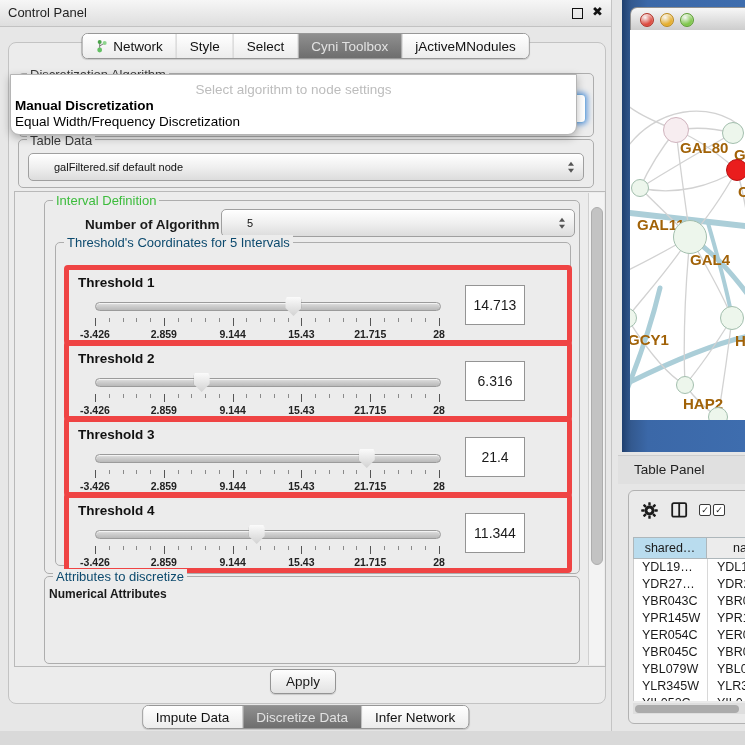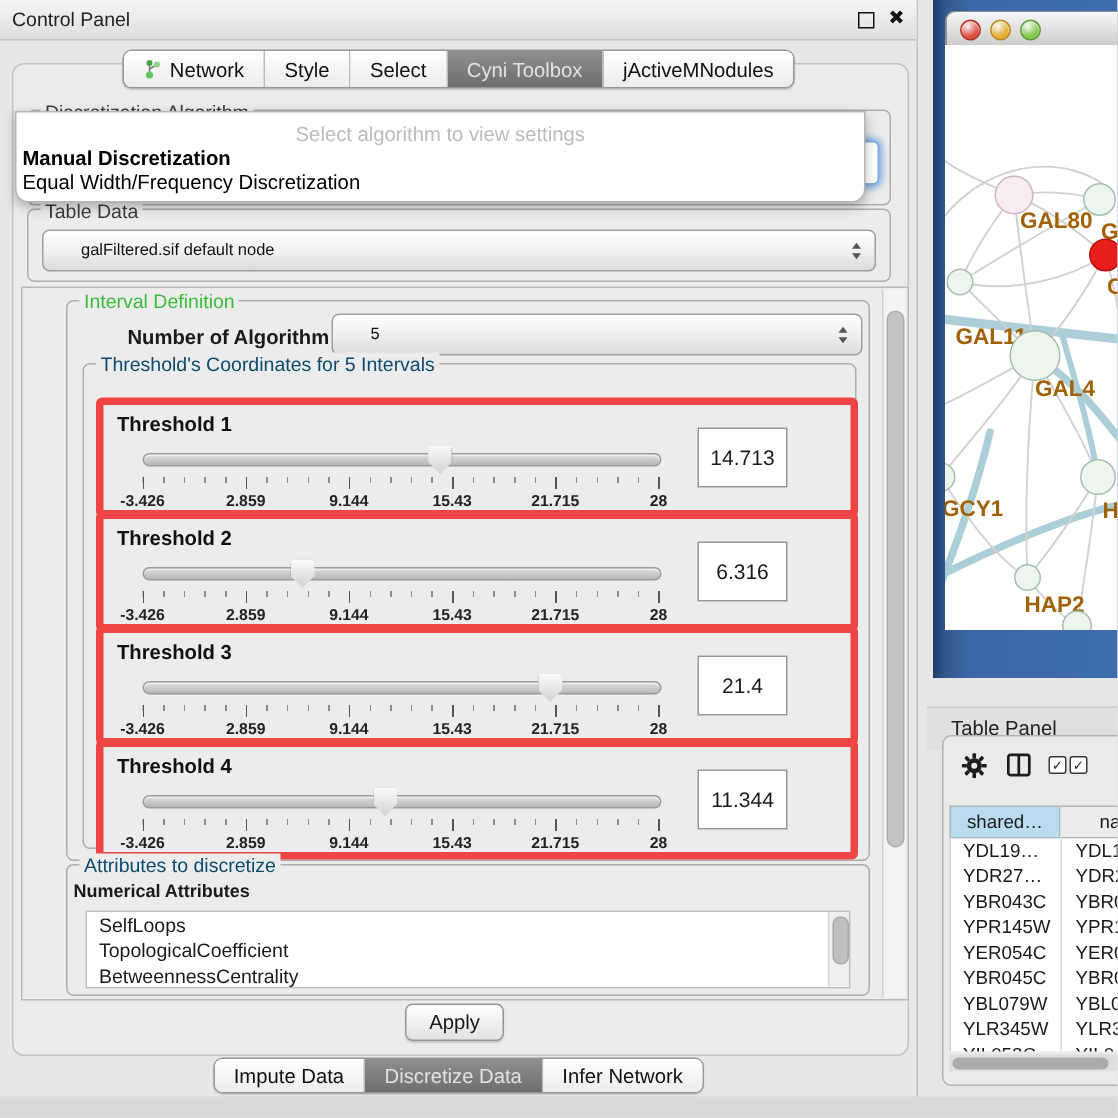--- a/index.html
+++ b/index.html
@@ -81,21 +81,21 @@
   #net-window{left:622px;top:0;width:123px;height:452px;
     background:linear-gradient(90deg,#1f3f6e 0,#33598f 9px,#3b68a8 26px,#3e6dae 100%);}
   #net-titlebar{left:8px;top:7px;width:115px;height:23px;border-radius:7px 0 0 0;
     background:linear-gradient(#f7f7f7,#cbcbcb);border:1px solid #8e8e8e;border-right:none;}
   .tl{position:absolute;top:5px;width:12px;height:12px;border-radius:50%;box-shadow:inset 0 1px 2px rgba(255,255,255,.7);}
   #net-canvas{left:8px;top:30px;width:115px;height:390px;background:#fff;overflow:hidden;}
   #edges{position:absolute;left:0;top:0;}
   .net-node{position:absolute;border-radius:50%;box-sizing:border-box;}
   .net-label{position:absolute;font-size:15px;color:#a16207;white-space:nowrap;font-weight:bold;}
   
-  #tp-header{left:618px;top:455px;width:127px;height:28px;background:#e0e0e0;border-top:1px solid #cdcdcd;margin-top:16px;}
+  #tp-header{left:618px;top:455px;width:127px;height:28px;background:#e0e0e0;border-top:1px solid #cdcdcd;}
   #tp-header .t{position:absolute;left:16px;top:6px;font-size:13.5px;color:#222;}
   #tp-card{left:628px;top:490px;width:130px;height:232px;background:#eaeaea;border:1px solid #b2b2b2;
     border-radius:6px;overflow:hidden;}
   #tp-toolbar{position:absolute;left:0;top:0;width:100%;height:40px;}
   .tbi{position:absolute;top:11px;}
   .chk{width:10px;height:10px;border:1.5px solid #3a3a3a;border-radius:2px;font-size:9px;line-height:10px;text-align:center;color:#222;background:#fff;}
   #tp-colhead{position:absolute;left:4px;top:46px;height:22px;display:flex;}
   .colcell{box-sizing:border-box;border:1px solid #aeb7bb;border-left:none;font-size:12.5px;line-height:20px;
      overflow:hidden;white-space:nowrap;}
   .colcell.first{border-left:1px solid #aeb7bb;background:#b9dcee;text-align:center;}
@@ -151,21 +151,21 @@
     <span class="legend dark" style="top:-7px">Discretization Algorithm</span>
   </div>
   <div class="abs" id="algo-combo">
     <span class="combo-arrows">
       <span class="arr-up"></span>
         <span class="arr-down"></span>
       </span>
   </div>
 
   <div class="abs" id="algo-overlay">
-    <div class="ph">Select algorithm to view settings</div>
+    <div class="ph">Select algorithm to node settings</div>
     <div id="algo-options">
         <div class="algo-opt bold" style="top: 23px;">Manual Discretization</div>
         <div class="algo-opt" style="top: 39px;">Equal Width/Frequency Discretization</div>
       </div>
   </div>
 
   <div class="group" style="left:18px;top:139px;width:574px;height:47px;">
     <span class="legend dark" style="top:-7px">Table Data</span>
     <div class="mac-combo" style="left:9px;top:13px;width:554px;height:26px;">
       <span class="val">galFiltered.sif default node</span>
@@ -259,30 +259,20 @@
             </div>
             <div class="thr-value">11.344</div>
           </div>
         </div>
     </div>
   </div>
 
   <div class="group" style="left:44px;top:576px;width:534px;height:86px;">
     <span class="legend blue">Attributes to discretize</span>
     <span class="abs" style="left:4px;top:10px;font-weight:bold;font-size:12px;">Numerical Attributes</span>
-    <div id="attr-list">
-      <div id="attr-items">
-          <div class="attr-item">SelfLoops</div>
-          <div class="attr-item">TopologicalCoefficient</div>
-          <div class="attr-item">BetweennessCentrality</div>
-        </div>
-      <div id="attr-scroll">
-        <div id="attr-thumb"></div>
-      </div>
-    </div>
   </div>
 
   <div class="abs" id="apply-btn">Apply</div>
   <div class="abs tabbar" id="bottom-tabbar">
       <div class="tab">
         <span>Impute Data</span>
       </div>
       <div class="tab sel">
         <span>Discretize Data</span>
       </div>

